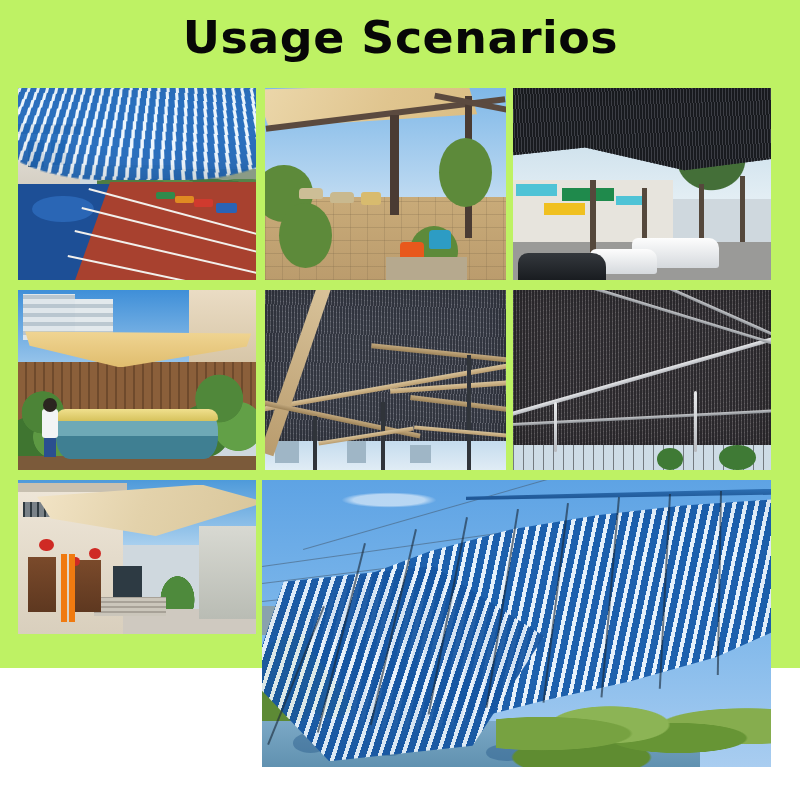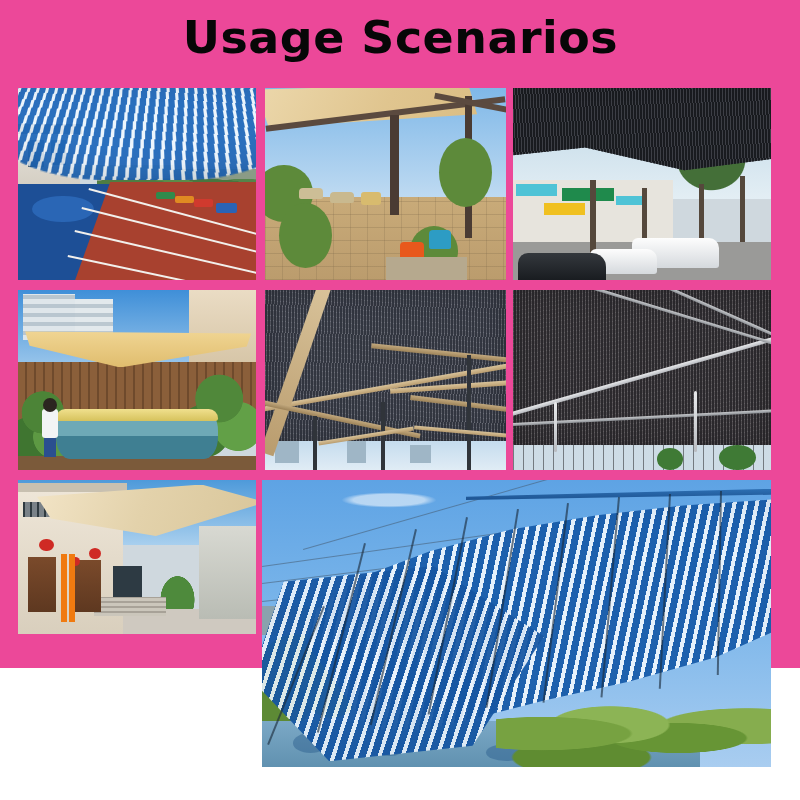--- a/index.html
+++ b/index.html
@@ -9,21 +9,21 @@
     width: 800px; height: 800px;
     background: #ffffff;
     font-family: "Liberation Sans", sans-serif;
     overflow: hidden;
   }
 
   #page {
     position: relative;
     width: 800px;
     height: 668px;
-    background: #ec4899;
+    background: #bef264;
   }
 
   
   #title-bar {
     position: absolute;
     left: 0; top: 14px;
     width: 800px;
     text-align: center;
   }
   #page-title {

